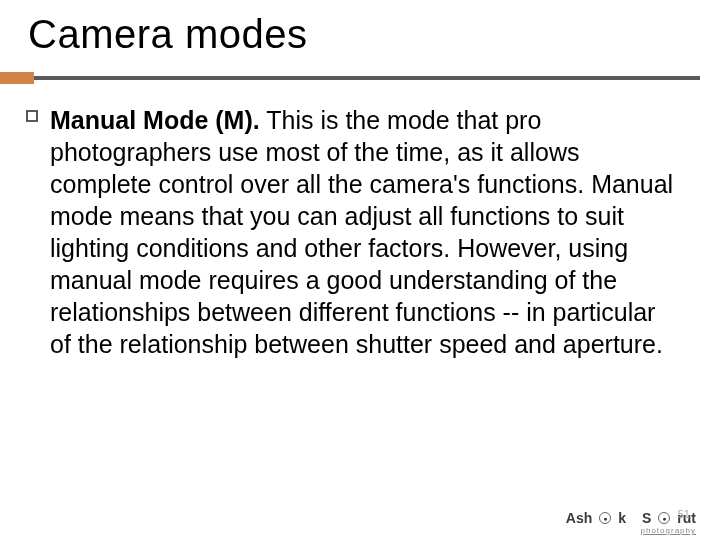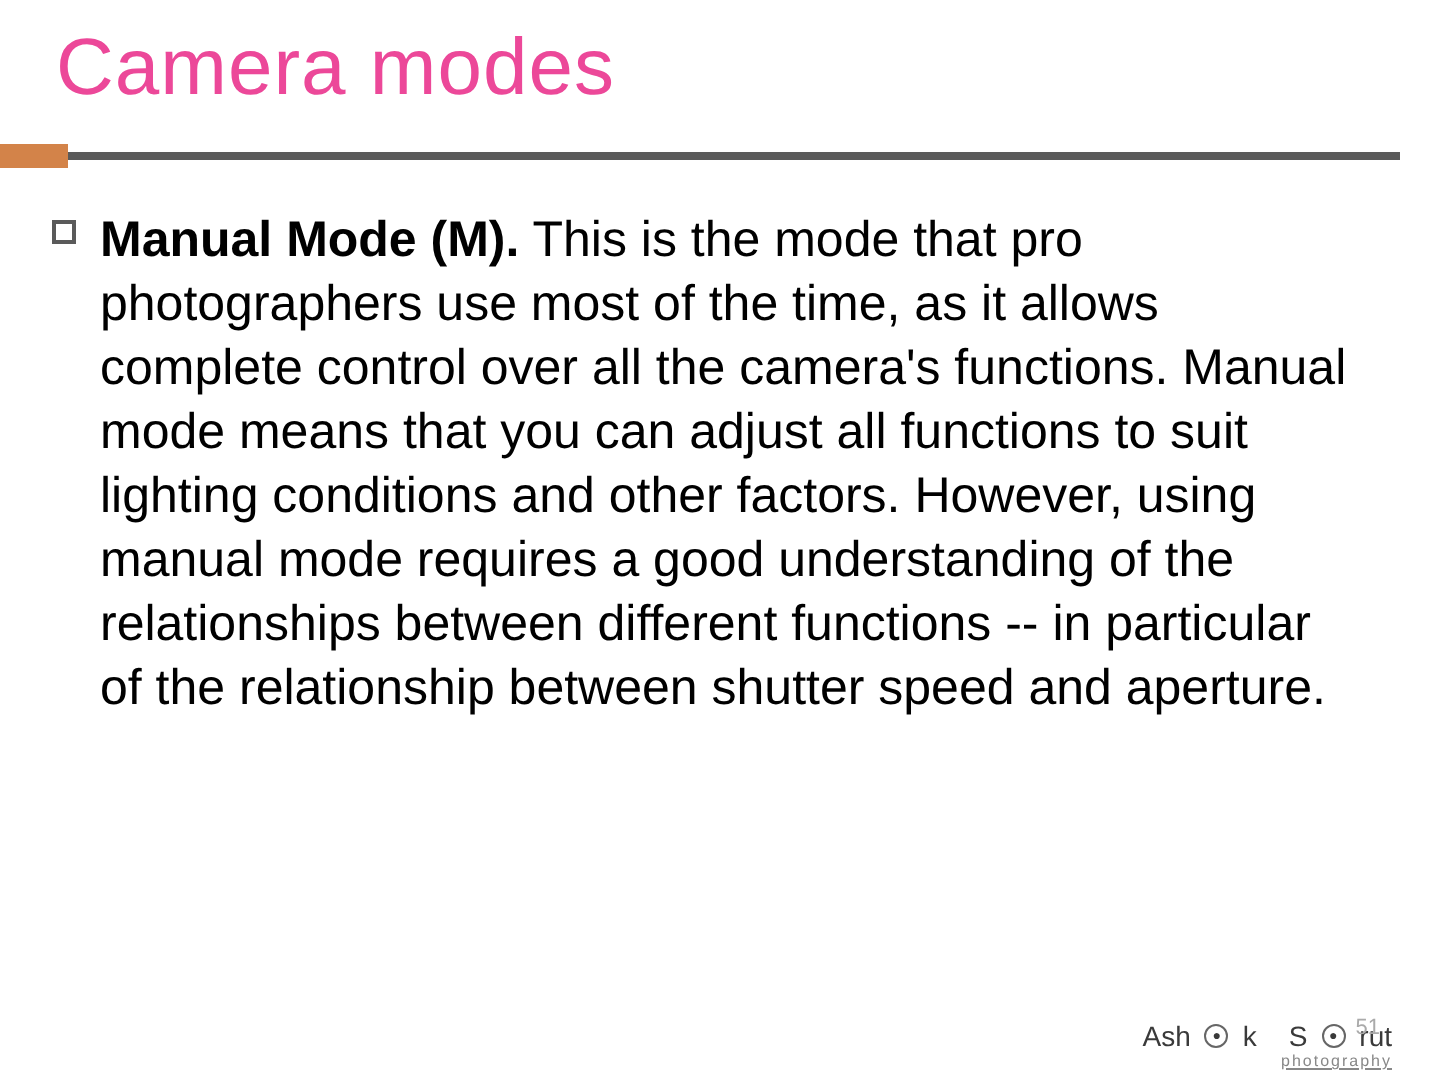--- a/index.html
+++ b/index.html
@@ -15,21 +15,21 @@
     position: relative;
     width: 720px;
     height: 540px;
     box-sizing: border-box;
   }
   .title {
     position: absolute;
     left: 28px;
     top: 12px;
     font-size: 40px;
-    color: #ec4899;
+    color: #000000;
     font-weight: 400;
     letter-spacing: 0.5px;
   }
   .underline-wrap {
     position: absolute;
     left: 0;
     top: 72px;
     width: 720px;
     height: 12px;
   }
@@ -75,21 +75,21 @@
     position: absolute;
     right: 24px;
     bottom: 14px;
     display: flex;
     align-items: center;
     gap: 6px;
     color: #555;
     font-size: 13px;
   }
   .footer .brand {
-    font-weight: 400;
+    font-weight: 700;
     color: #3a3a3a;
     display: flex;
     align-items: center;
     gap: 6px;
     font-size: 14px;
   }
   .footer .dot {
     width: 10px;
     height: 10px;
     border-radius: 50%;

